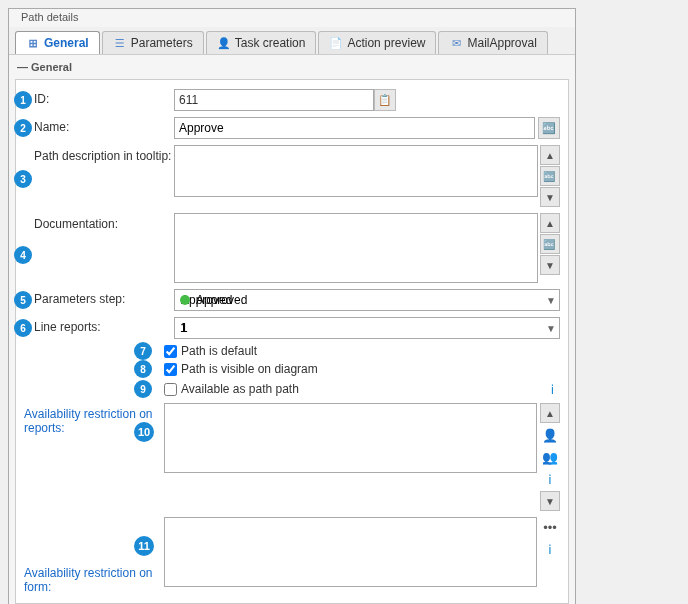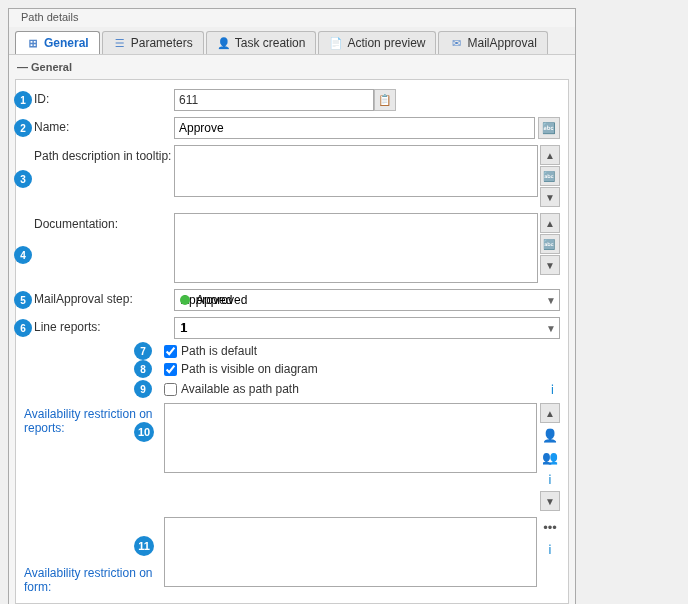--- a/index.html
+++ b/index.html
@@ -349,21 +349,21 @@
         <div class="side-btns">
           <div class="side-btn">▲</div>
           <div class="side-btn">🔤</div>
           <div class="side-btn">▼</div>
         </div>
       </div>
     </div>
 
     <div class="form-row" style="position:relative; padding-left:18px;">
       <div class="badge-sm" style="left:-2px;">5</div>
-      <div class="form-label">MailApproval step:</div>
+      <div class="form-label">Parameters step:</div>
       <div class="select-wrap">
         <select class="select-input">
           <option>Approved</option>
         </select>
         <span class="green-dot" style="position:absolute; left:6px; top:6px;"></span>
         <span style="position:absolute; left:22px; top:4px; font-size:12px; pointer-events:none;">Approved</span>
         <span class="select-arrow">▼</span>
       </div>
     </div>
 

